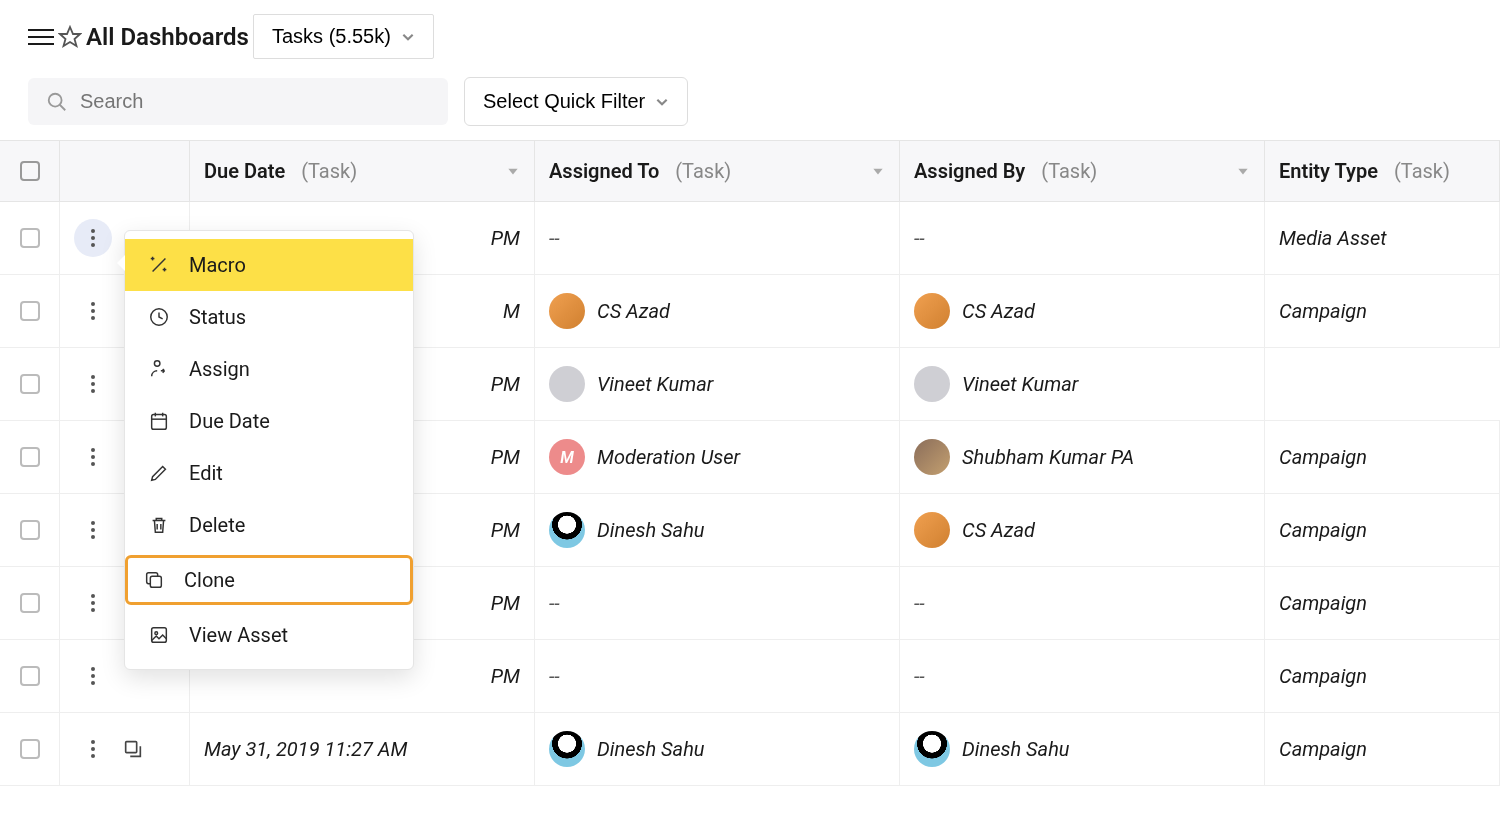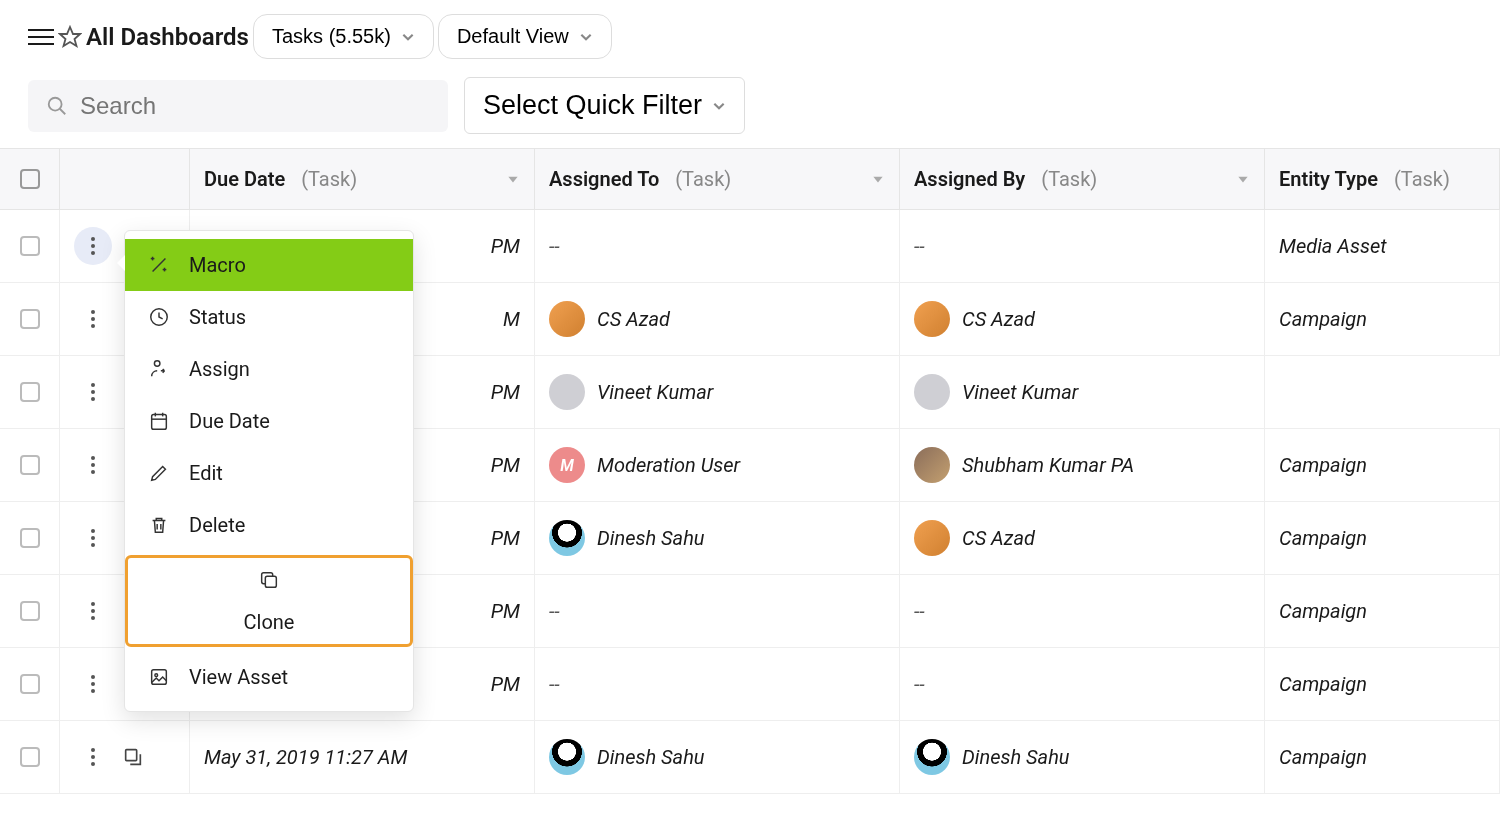--- a/index.html
+++ b/index.html
@@ -2,25 +2,25 @@
 <html><head>
 <meta charset="utf-8">
 <style>
 * { margin: 0; padding: 0; box-sizing: border-box; }
 body { font-family: -apple-system, BlinkMacSystemFont, "Segoe UI", Roboto, sans-serif; color: #1a1a1a; background: #fff; width: 1500px; }
 .header { display: flex; align-items: center; padding: 14px 28px; gap: 4px; }
 .hamburger { display: flex; flex-direction: column; gap: 5px; cursor: pointer; }
 .hamburger span { width: 26px; height: 2px; background: #1a1a1a; }
 .star { width: 24px; height: 24px; }
 .title { font-size: 24px; font-weight: 600; }
-.dropdown-btn { display: flex; align-items: center; gap: 10px; padding: 10px 18px; border: 1px solid #ddd; border-radius: 14px; background: #fff; font-size: 20px; cursor: pointer; }
+.dropdown-btn { display: flex; align-items: center; gap: 10px; padding: 10px 18px; border: 1px solid #ddd; border-radius: 2px; background: #fff; font-size: 20px; cursor: pointer; }
 .filter-bar { display: flex; align-items: center; padding: 4px 28px 14px; gap: 16px; }
 .search-box { display: flex; align-items: center; gap: 12px; background: #f5f5f7; border-radius: 6px; padding: 12px 18px; width: 420px; }
-.search-box input { border: none; background: transparent; font-size: 24px; outline: none; flex: 1; color: #0c4a6e; }
-.filter-btn { display: flex; align-items: center; gap: 10px; padding: 12px 18px; border: 1px solid #ddd; border-radius: 6px; background: #fff; font-size: 27px; cursor: pointer; }
+.search-box input { border: none; background: transparent; font-size: 20px; outline: none; flex: 1; color: #0c4a6e; }
+.filter-btn { display: flex; align-items: center; gap: 10px; padding: 12px 18px; border: 1px solid #ddd; border-radius: 6px; background: #fff; font-size: 20px; cursor: pointer; }
 .table-wrap { border-top: 1px solid #e5e5e5; }
 .thead { display: flex; background: #f7f7f9; border-bottom: 1px solid #e5e5e5; }
 .th { display: flex; align-items: center; padding: 18px 14px; font-size: 20px; font-weight: 600; border-right: 1px solid #e5e5e5; position: relative; }
 .th .sub { color: #888; font-weight: 400; margin-left: 16px; }
 .th .caret { margin-left: auto; color: #999; }
 .col-check { width: 60px; justify-content: center; }
 .col-actions { width: 130px; }
 .col-due { width: 345px; }
 .col-assigned-to { width: 365px; }
 .col-assigned-by { width: 365px; }
@@ -34,22 +34,22 @@
 .dots span { width: 4px; height: 4px; background: #555; border-radius: 50%; }
 .avatar { width: 36px; height: 36px; border-radius: 50%; margin-right: 12px; flex-shrink: 0; background: #ccc; display: flex; align-items: center; justify-content: center; color: #fff; font-weight: 600; font-size: 16px; }
 .avatar.orange { background: linear-gradient(135deg, #f0a050, #d08030); }
 .avatar.grey { background: #cfcfd4; }
 .avatar.pink { background: #ed8b8b; }
 .avatar.penguin { background: radial-gradient(circle at 50% 35%, #fff 30%, #000 31%, #000 50%, #7ec8e3 51%); }
 .avatar.photo { background: linear-gradient(135deg, #8a6d5a, #c4a070); }
 .context-menu { position: absolute; top: 230px; left: 124px; width: 290px; background: #fff; border: 1px solid #e5e5e5; border-radius: 6px; box-shadow: 0 8px 24px rgba(0,0,0,0.12); padding: 8px 0; z-index: 100; }
 .context-menu::before { content: ""; position: absolute; left: -8px; top: 24px; width: 0; height: 0; border-top: 8px solid transparent; border-bottom: 8px solid transparent; border-right: 8px solid #fff; }
 .menu-item { display: flex; align-items: center; gap: 18px; padding: 14px 22px; font-size: 20px; cursor: pointer; }
-.menu-item.highlighted { background: #84cc16; align-items: center; }
-.menu-item.boxed { border: 3px solid #f0a030; border-radius: 6px; margin: 4px 0; padding: 10px 14px; flex-direction: column; }
+.menu-item.highlighted { background: #fde047; align-items: center; }
+.menu-item.boxed { border: 3px solid #f0a030; border-radius: 6px; margin: 4px 0; padding: 10px 14px; }
 .menu-icon { width: 24px; height: 24px; display: flex; align-items: center; justify-content: center; color: #333; }
 .chev { width: 14px; height: 14px; }
 .th-check .checkbox { border-color: #999; }
 .dash { color: #555; }
 .expand-icon { width: 22px; height: 22px; margin-left: 10px; color: #444; }
 </style>
 </head>
 <body>
 
 <div class="header">
@@ -61,26 +61,20 @@
   <svg class="star" viewBox="0 0 24 24" fill="none" stroke="#555" stroke-width="1.8">
       <polygon points="12,2 15,9 22,9 16.5,14 18.5,21 12,17 5.5,21 7.5,14 2,9 9,9"></polygon>
     </svg>
   <div class="title">All Dashboards</div>
   <button class="dropdown-btn">
     <span>Tasks (5.55k)</span>
     <svg class="chev" viewBox="0 0 12 12" fill="none" stroke="#888" stroke-width="1.8">
         <polyline points="2,4 6,8 10,4"></polyline>
       </svg>
   </button>
-  <button class="dropdown-btn">
-    <span>Default View</span>
-    <svg class="chev" viewBox="0 0 12 12" fill="none" stroke="#888" stroke-width="1.8">
-        <polyline points="2,4 6,8 10,4"></polyline>
-      </svg>
-  </button>
 </div>
 
 <div class="filter-bar">
   <div class="search-box">
     <svg width="22" height="22" viewBox="0 0 24 24" fill="none" stroke="#999" stroke-width="2">
         <circle cx="10" cy="10" r="7"></circle>
         <line x1="15" y1="15" x2="21" y2="21"></line>
       </svg>
     <input placeholder="Search" style="">
   </div>

